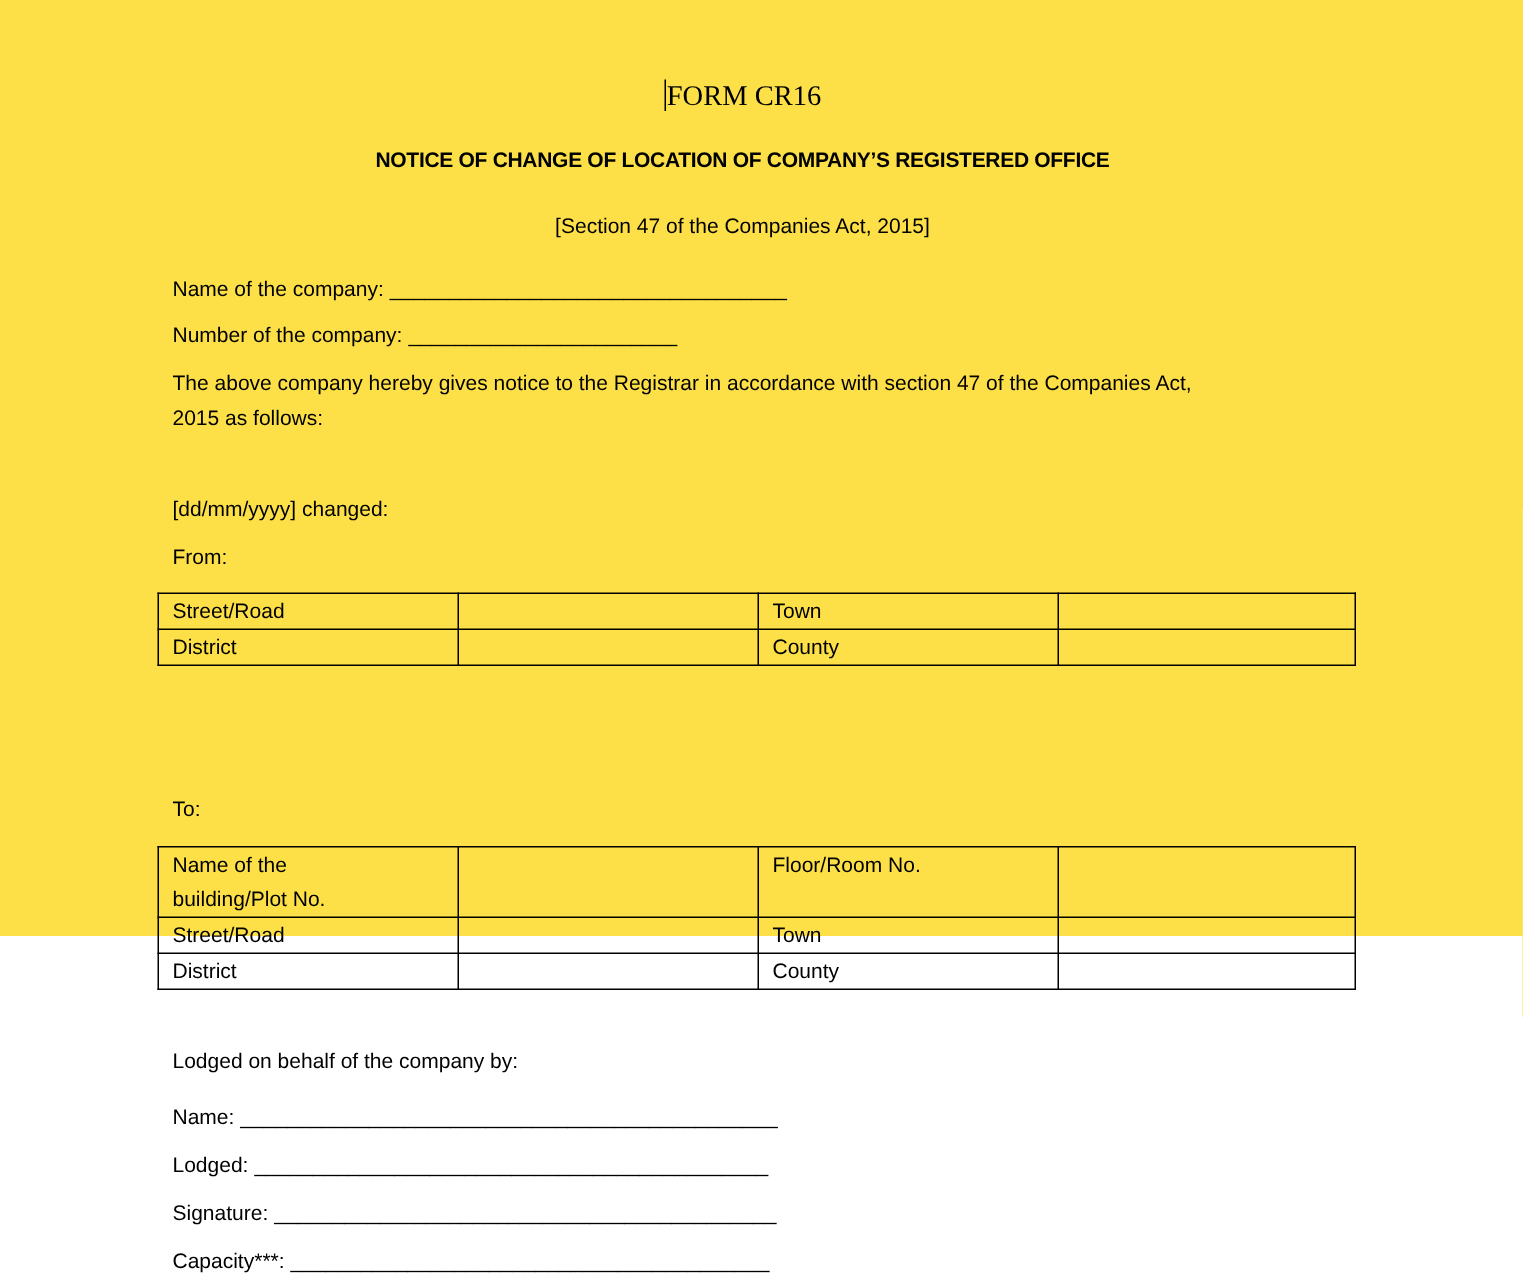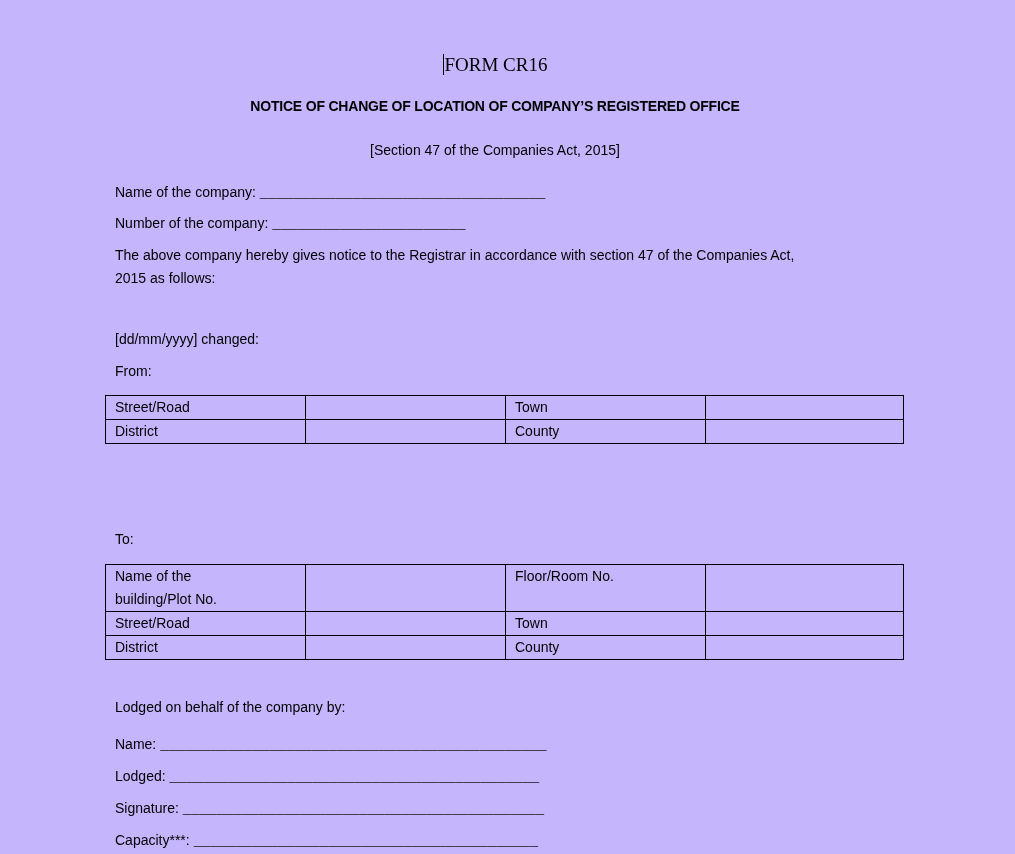--- a/index.html
+++ b/index.html
@@ -4,41 +4,41 @@
 <style>
   html, body { margin: 0; padding: 0; }
   body {
     width: 1015px; height: 854px;
     background: #ffffff;
     color: #000000;
     font-family: "Liberation Sans", sans-serif;
     font-size: 14px;
     overflow: hidden;
   }
-  .doc { position: relative; width: 1015px; height: 854px; background: #c4b5fd; }
+  .doc { position: relative; width: 1015px; height: 624px; background: #fde047; }
   .line { position: absolute; left: 115px; line-height: 23px; white-space: nowrap; }
   .center { left: 115px; width: 760px; text-align: center; white-space: nowrap; }
   .formno {
     font-family: "Liberation Serif", serif;
     font-size: 19px;
   }
   .caret {
     display: inline-block;
     width: 1px; height: 21px;
     background: #000;
     vertical-align: -4px;
     margin-right: 1px;
   }
   .title {
     font-size: 14px;
     font-weight: bold;
     letter-spacing: -0.2px;
     margin: 0;
   }
-  .blank { margin-left: 4px; letter-spacing: 0; font-family: Liberation Mono, monospace; }
+  .blank { margin-left: 4px; letter-spacing: 0; }
   .para div { white-space: nowrap; }
 
   table.grid {
     position: absolute;
     left: 105px;
     border-collapse: collapse;
     table-layout: fixed;
     font-size: 14px;
     line-height: 23px;
   }

